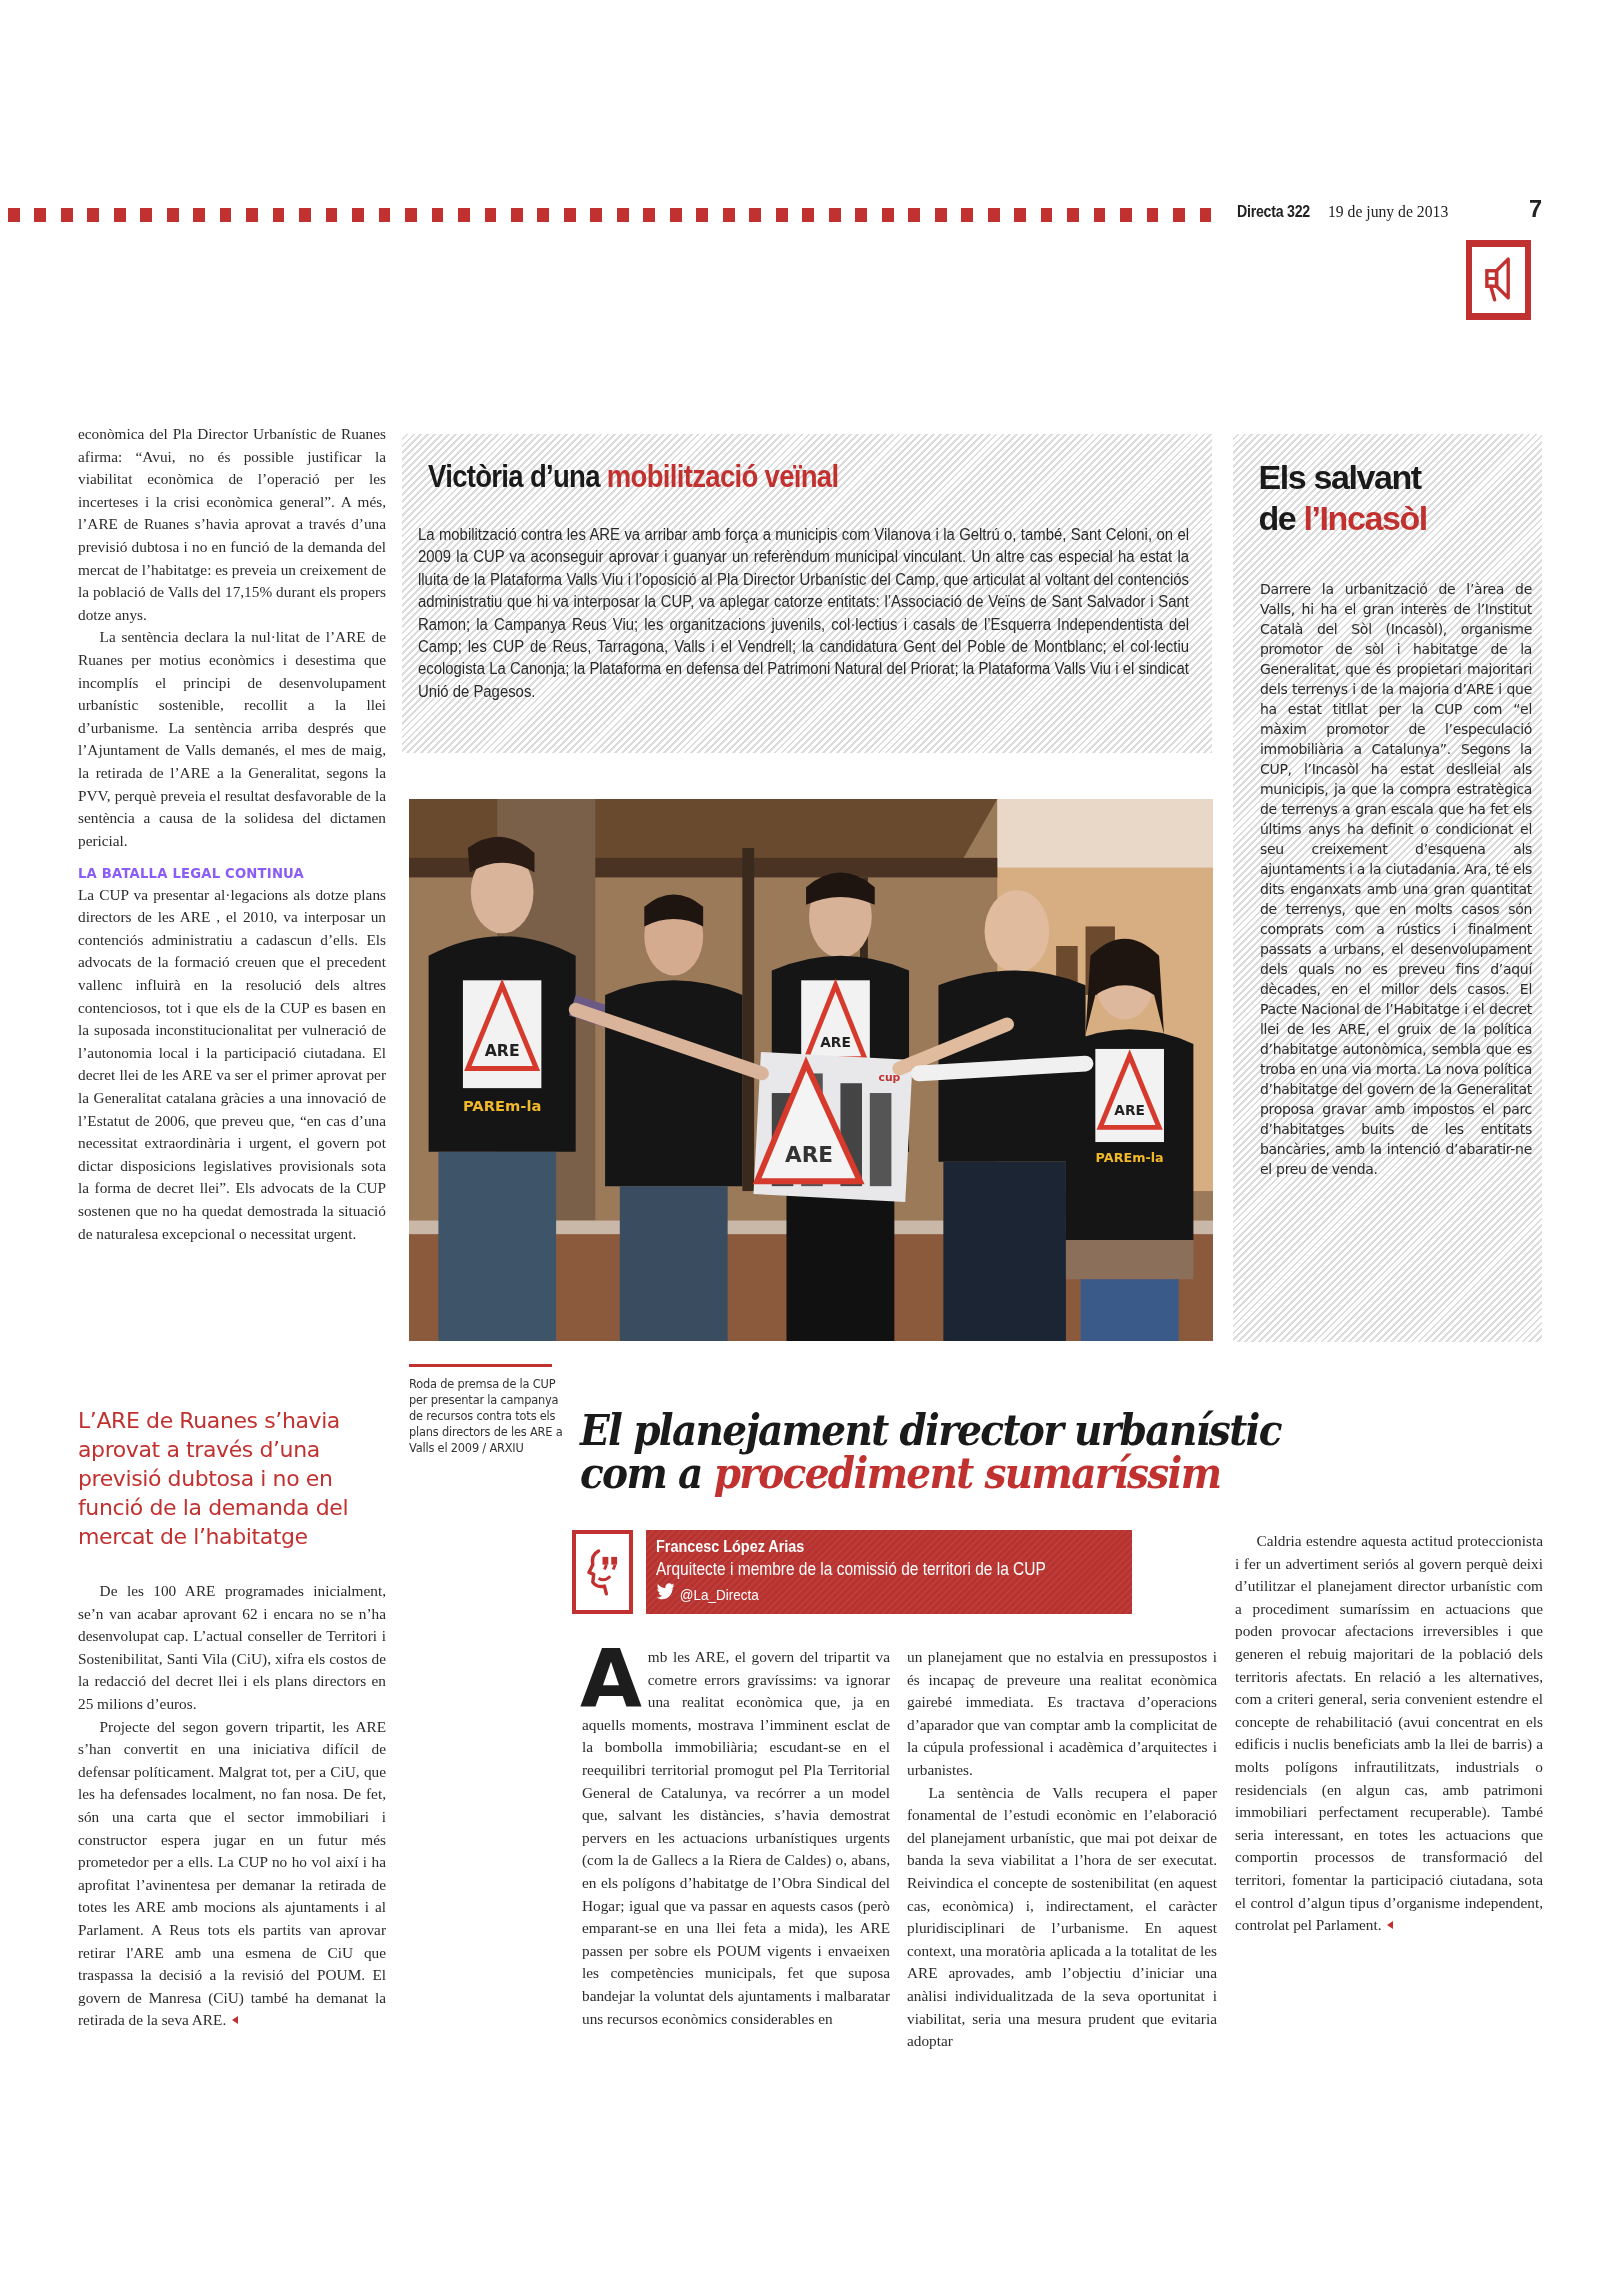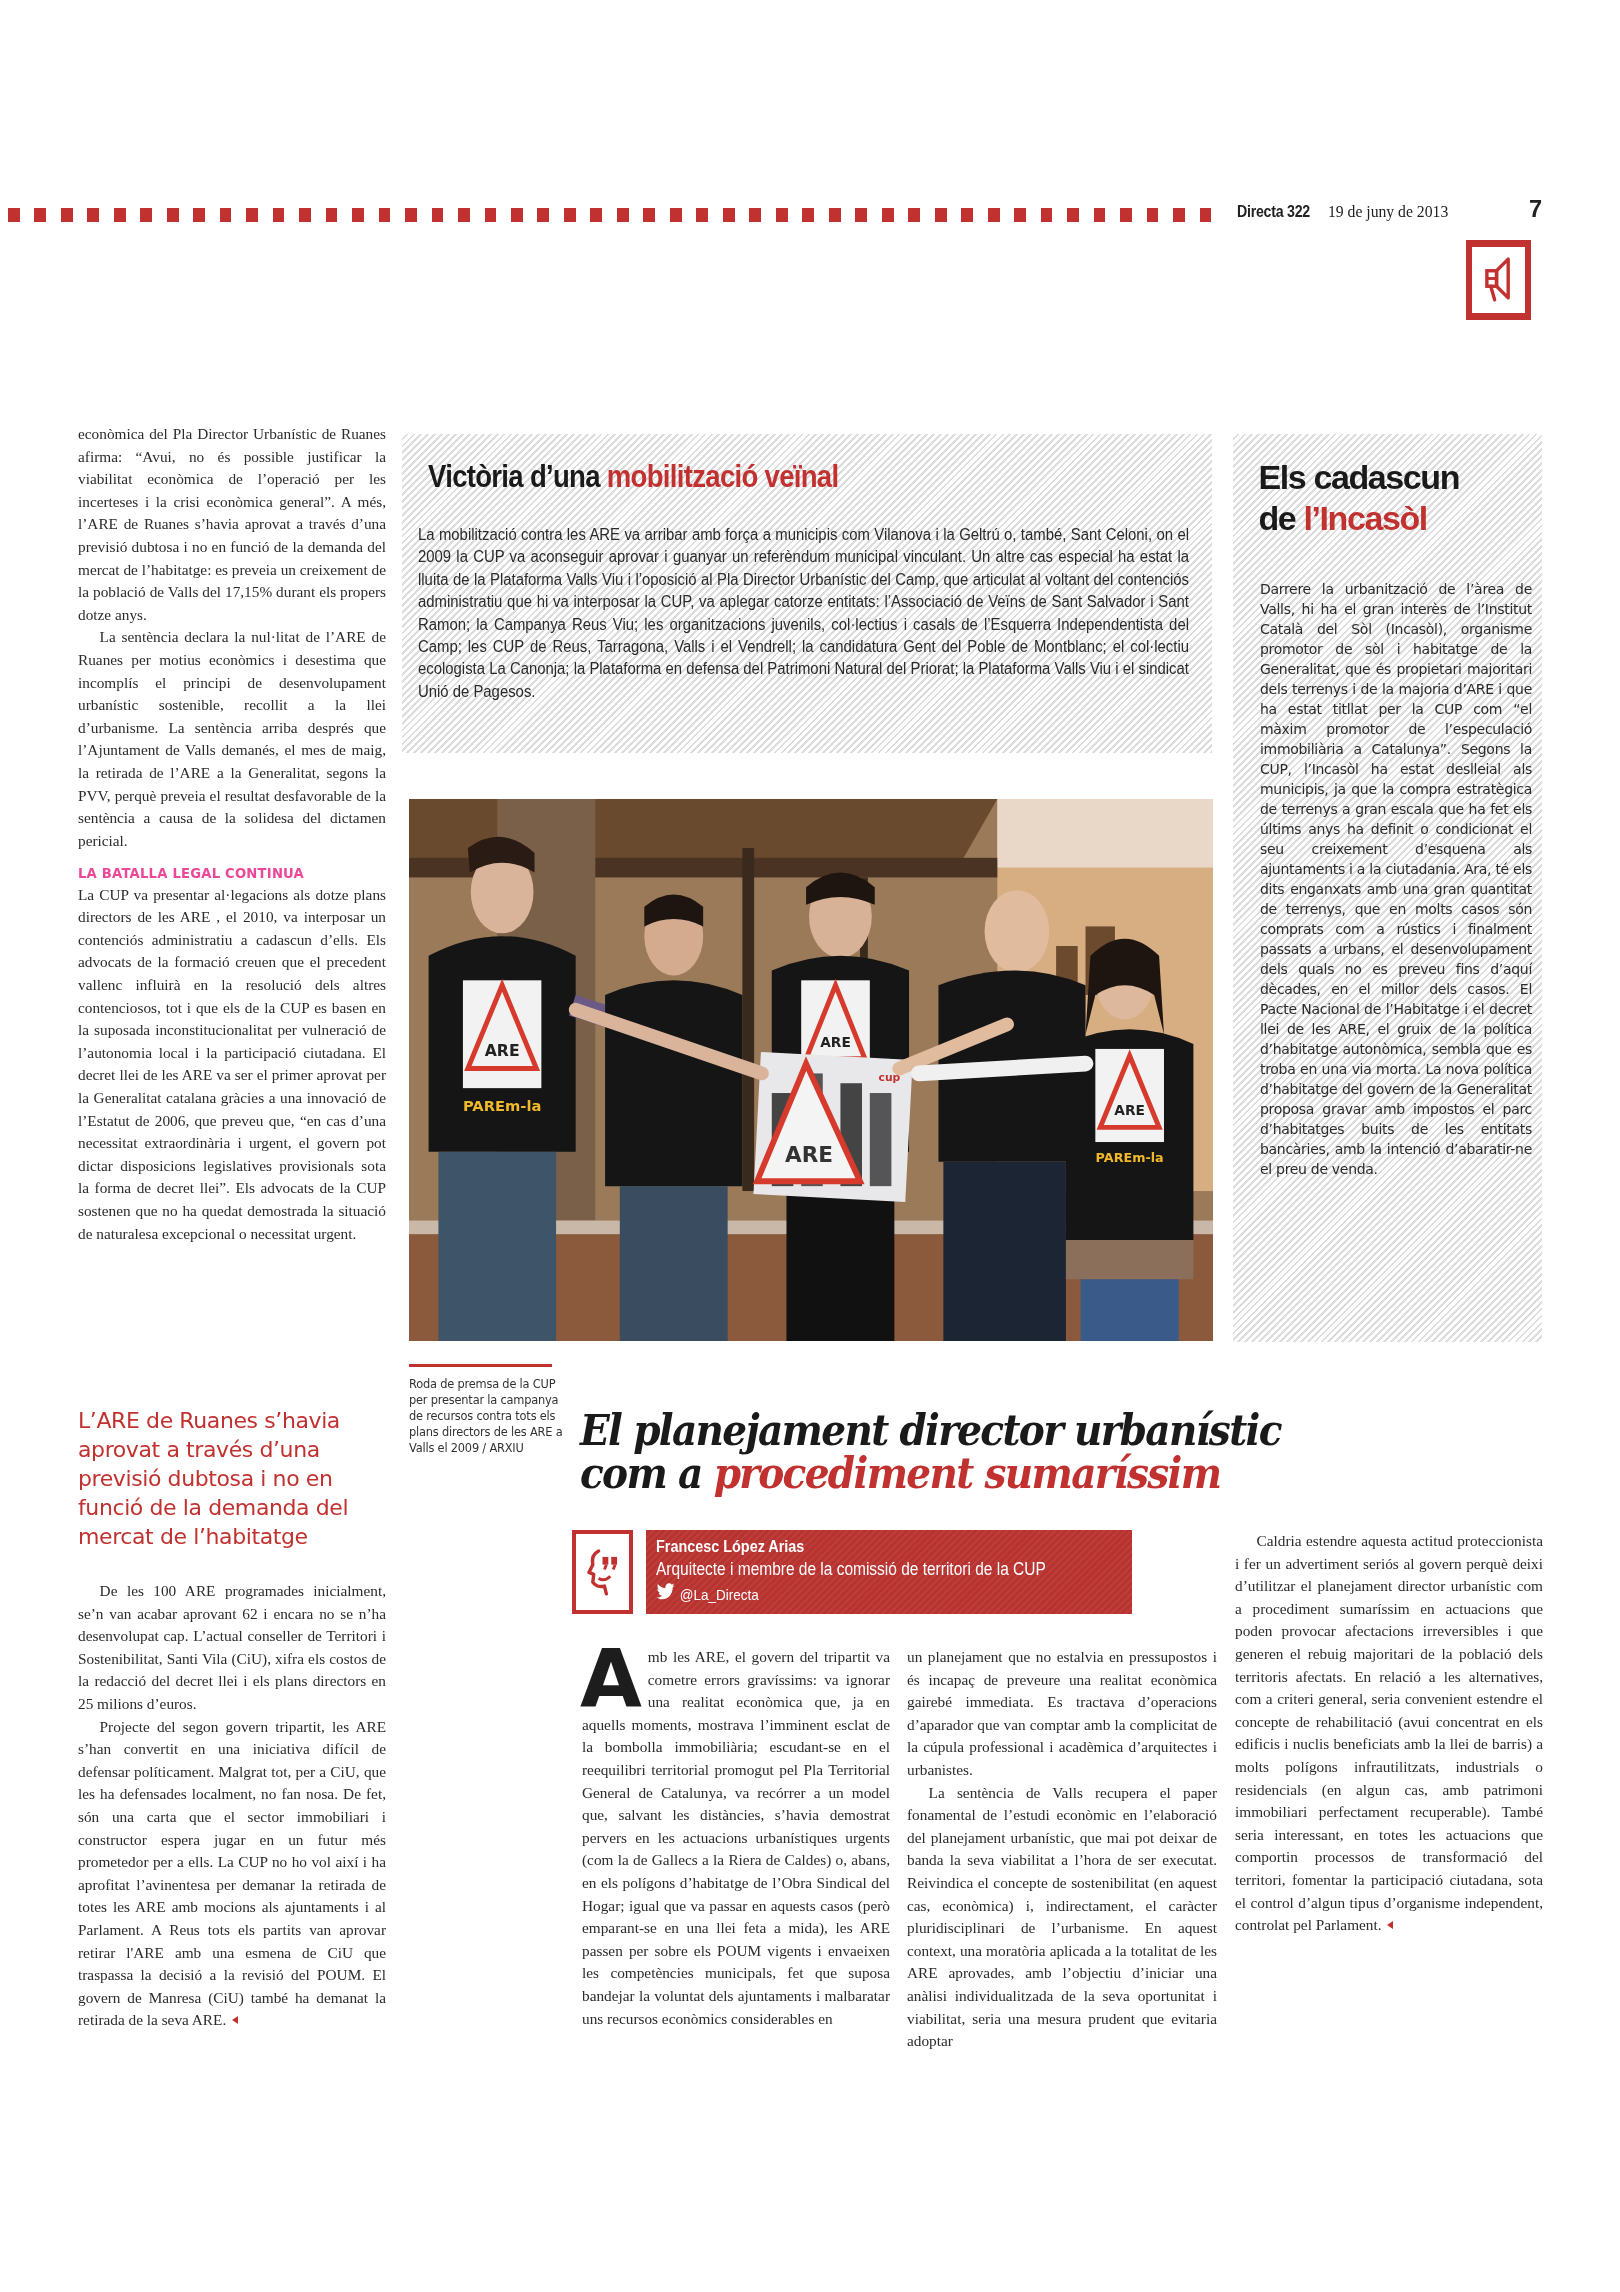--- a/index.html
+++ b/index.html
@@ -15,21 +15,21 @@
       font-family: "Liberation Sans", sans-serif; color: #222; }
     .masthead .brand { font-weight: 700; font-size: 16.7px; letter-spacing: -0.3px; transform: scaleX(0.85); transform-origin: left; display:inline-block; }
     .masthead .date { font-family: "Liberation Serif", serif; font-size: 15.7px; margin-left: -9.8px; }
     .page-num { left: 1529px; top: 196px; font-family: "Liberation Sans", sans-serif; font-size: 23.5px; font-weight: 700; color: #222; }
     .section-icon { left: 1466px; top: 240px; width: 65px; height: 80px; border: 6.9px solid #c1312f; border-top-width: 7.8px; border-bottom-width: 7.8px; background: #fff; display: flex; align-items: center; justify-content: center; }
 
     
     .col-text { font-family: "Liberation Serif", serif; font-size: 15.3px; line-height: 22.6px; color: #2b2b2b; text-align: justify; hyphens: manual; }
     .col-text p { text-indent: 0; }
     .col-text p.ind { text-indent: 21.6px; }
-    .subhead { font-family: "DejaVu Sans", sans-serif; font-weight: 700; font-size: 13.2px; letter-spacing: 0.2px; color: #ec4899; margin-top: 11.8px; line-height: 19.6px; }
+    .subhead { font-family: "DejaVu Sans", sans-serif; font-weight: 700; font-size: 13.2px; letter-spacing: 0.2px; color: #8b5cf6; margin-top: 11.8px; line-height: 19.6px; }
 
     .left-col { left: 78px; top: 423px; width: 308px; }
 
     
     .pullquote { left: 78px; top: 1406px; width: 314px; font-family: "DejaVu Sans", sans-serif; font-size: 22px; line-height: 29px; color: #c1312f; font-weight: 400; letter-spacing: -0.4px; }
     .left-col-2 { left: 78px; top: 1580px; width: 308px; }
 
     
     .stripes {
       background-color: #f3f3f3;
@@ -154,21 +154,21 @@
   <p class="ind">De les 100 ARE programades inicialment, se’n van acabar aprovant 62 i encara no se n’ha desenvolupat cap. L’actual conseller de Territori i Sostenibilitat, Santi Vila (CiU), xifra els costos de la redacció del decret llei i els plans directors en 25 milions d’euros.</p>
   <p class="ind"><span>Projecte del segon govern tripartit, les ARE s’han convertit en una iniciativa difícil de defensar políticament. Malgrat tot, per a CiU, que les ha defensades localment, no fan nosa. De fet, són una carta que el sector immobiliari i constructor espera jugar en un futur més prometedor per a ells. La CUP no ho vol així i ha aprofitat l’avinentesa per demanar la retirada de totes les ARE amb mocions als ajuntaments i al Parlament. A Reus tots els partits van aprovar retirar l'ARE amb una esmena de CiU que traspassa la decisió a la revisió del POUM. El govern de Manresa (CiU) també ha demanat la retirada de la seva ARE.</span><span class="end-mark"></span></p>
 </div>
 
 <div class="abs stripes box-victoria">
   <h2><span>Victòria d’una</span> <span class="red">mobilització veïnal</span></h2>
   <div class="box-body">La mobilització contra les ARE va arribar amb força a municipis com Vilanova i la Geltrú o, també, Sant Celoni, on el 2009 la CUP va aconseguir aprovar i guanyar un referèndum municipal vinculant. Un altre cas especial ha estat la lluita de la Plataforma Valls Viu i l’oposició al Pla Director Urbanístic del Camp, que articulat al voltant del contenciós administratiu que hi va interposar la CUP, va aplegar catorze entitats: l’Associació de Veïns de Sant Salvador i Sant Ramon; la Campanya Reus Viu; les organitzacions juvenils, col·lectius i casals de l’Esquerra Independentista del Camp; les CUP de Reus, Tarragona, Valls i el Vendrell; la candidatura Gent del Poble de Montblanc; el col·lectiu ecologista La Canonja; la Plataforma en defensa del Patrimoni Natural del Priorat; la Plataforma Valls Viu i el sindicat Unió de Pagesos.</div>
 </div>
 
 <div class="abs stripes box-incasol">
-  <h2><span>Els cadascun</span><br><span>de</span> <span class="red">l’Incasòl</span></h2>
+  <h2><span>Els salvant</span><br><span>de</span> <span class="red">l’Incasòl</span></h2>
   <div class="box-body">Darrere la urbanització de l’àrea de Valls, hi ha el gran interès de l’Institut Català del Sòl (Incasòl), organisme promotor de sòl i habitatge de la Generalitat, que és propietari majoritari dels terrenys i de la majoria d’ARE i que ha estat titllat per la CUP com “el màxim promotor de l’especulació immobiliària a Catalunya”. Segons la CUP, l’Incasòl ha estat deslleial als municipis, ja que la compra estratègica de terrenys a gran escala que ha fet els últims anys ha definit o condicionat el seu creixement d’esquena als ajuntaments i a la ciutadania. Ara, té els dits enganxats amb una gran quantitat de terrenys, que en molts casos són comprats com a rústics i finalment passats a urbans, el desenvolupament dels quals no es preveu fins d’aquí dècades, en el millor dels casos. El Pacte Nacional de l’Habitatge i el decret llei de les ARE, el gruix de la política d’habitatge autonòmica, sembla que es troba en una via morta. La nova política d’habitatge del govern de la Generalitat proposa gravar amb impostos el parc d’habitatges buits de les entitats bancàries, amb la intenció d’abaratir-ne el preu de venda.</div>
 </div>
 
 <div class="abs photo">
   <svg viewBox="0 0 820 553" preserveAspectRatio="none">
 
     <rect x="0" y="0" width="820" height="553" fill="#9b7a5a"></rect>
     <rect x="600" y="0" width="220" height="400" fill="#d7ad82"></rect>
     <rect x="600" y="0" width="220" height="70" fill="#e9d7c7"></rect>
     <path d="M0 0 L600 0 L560 70 L0 70 Z" fill="#6a4a2e"></path>

